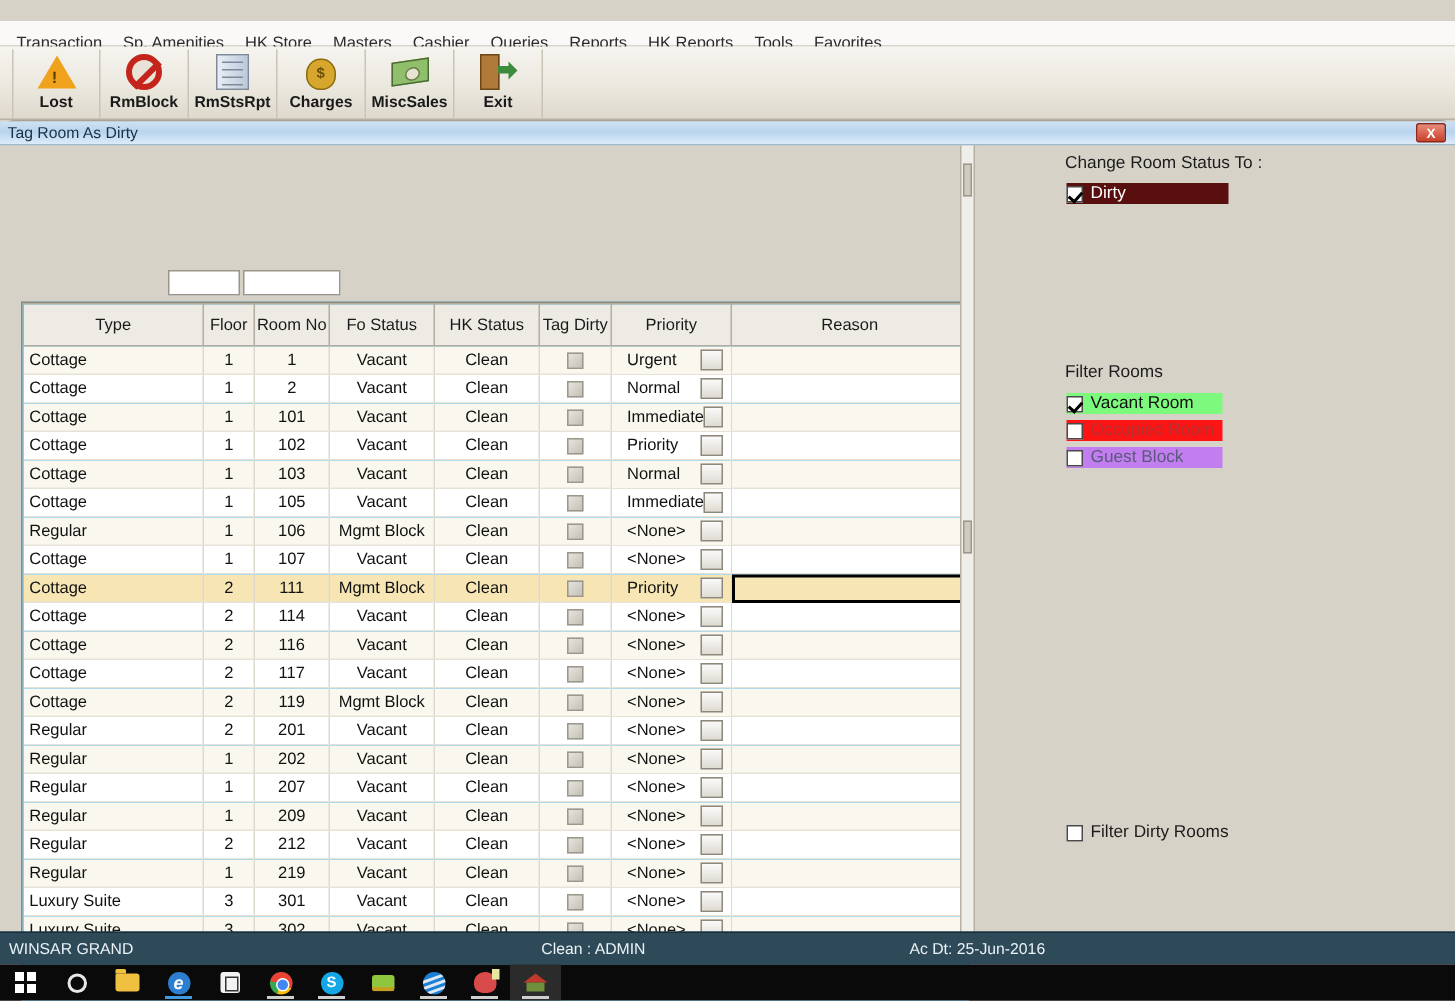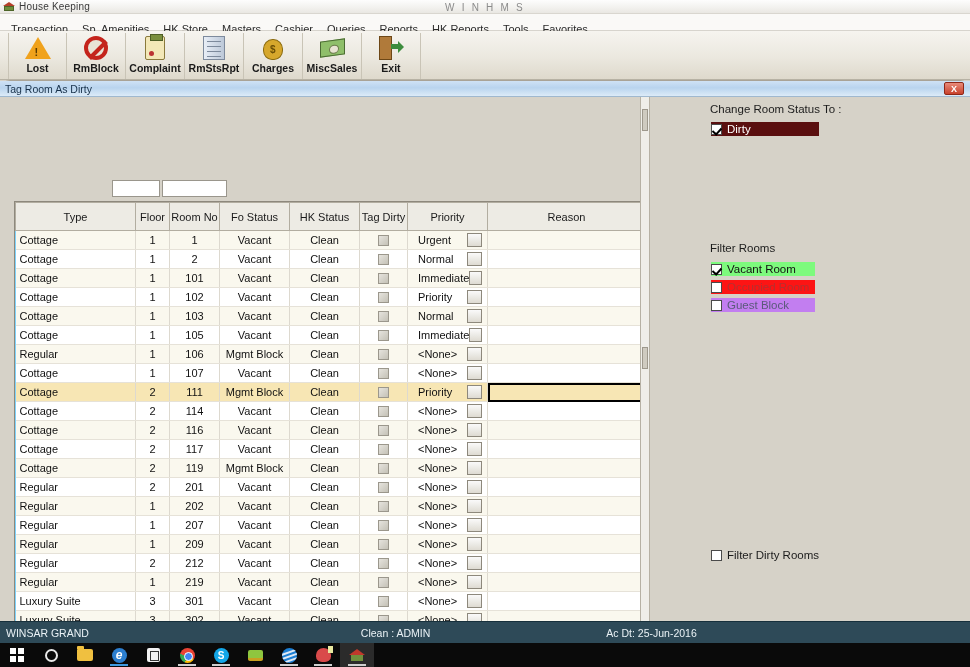--- a/index.html
+++ b/index.html
@@ -257,28 +257,20 @@
   .house-app { width: 16px; height: 13px; position: relative; }
   .house-app .r { position:absolute; left:0; top:0; width:0;height:0;
     border-left:8px solid transparent;border-right:8px solid transparent;border-bottom:6px solid #c0392b;}
   .house-app .b { position:absolute; left:2px; top:6px; width:12px; height:6px; background:#6f8f3c;}
 </style>
 </head>
 <body>
 
 <div id="app">
 
-  <div class="app-titlebar">
-    <div class="hicon">
-      <div class="roof"></div>
-        <div class="body"></div>
-    </div>
-    <span class="app-title-text">House Keeping</span>
-    <div class="app-brand">W I N H M S</div>
-  </div>
 
   <div class="menubar">
     <div class="menu-item">Transaction</div>
     <div class="menu-item">Sp. Amenities</div>
     <div class="menu-item">HK Store</div>
     <div class="menu-item">Masters</div>
     <div class="menu-item">Cashier</div>
     <div class="menu-item">Queries</div>
     <div class="menu-item">Reports</div>
     <div class="menu-item">HK Reports</div>
@@ -291,26 +283,20 @@
       <div class="tb-ico">
           <div class="ic-warn"></div>
         </div>
       <span class="tb-label">Lost</span>
     </div>
     <div class="tb-btn">
       <div class="tb-ico">
           <div class="ic-noentry"></div>
         </div>
       <span class="tb-label">RmBlock</span>
-    </div>
-    <div class="tb-btn">
-      <div class="tb-ico">
-          <div class="ic-clip"></div>
-        </div>
-      <span class="tb-label">Complaint</span>
     </div>
     <div class="tb-btn">
       <div class="tb-ico">
           <div class="ic-server"></div>
         </div>
       <span class="tb-label">RmStsRpt</span>
     </div>
     <div class="tb-btn">
       <div class="tb-ico">
           <div class="ic-bag"></div>

